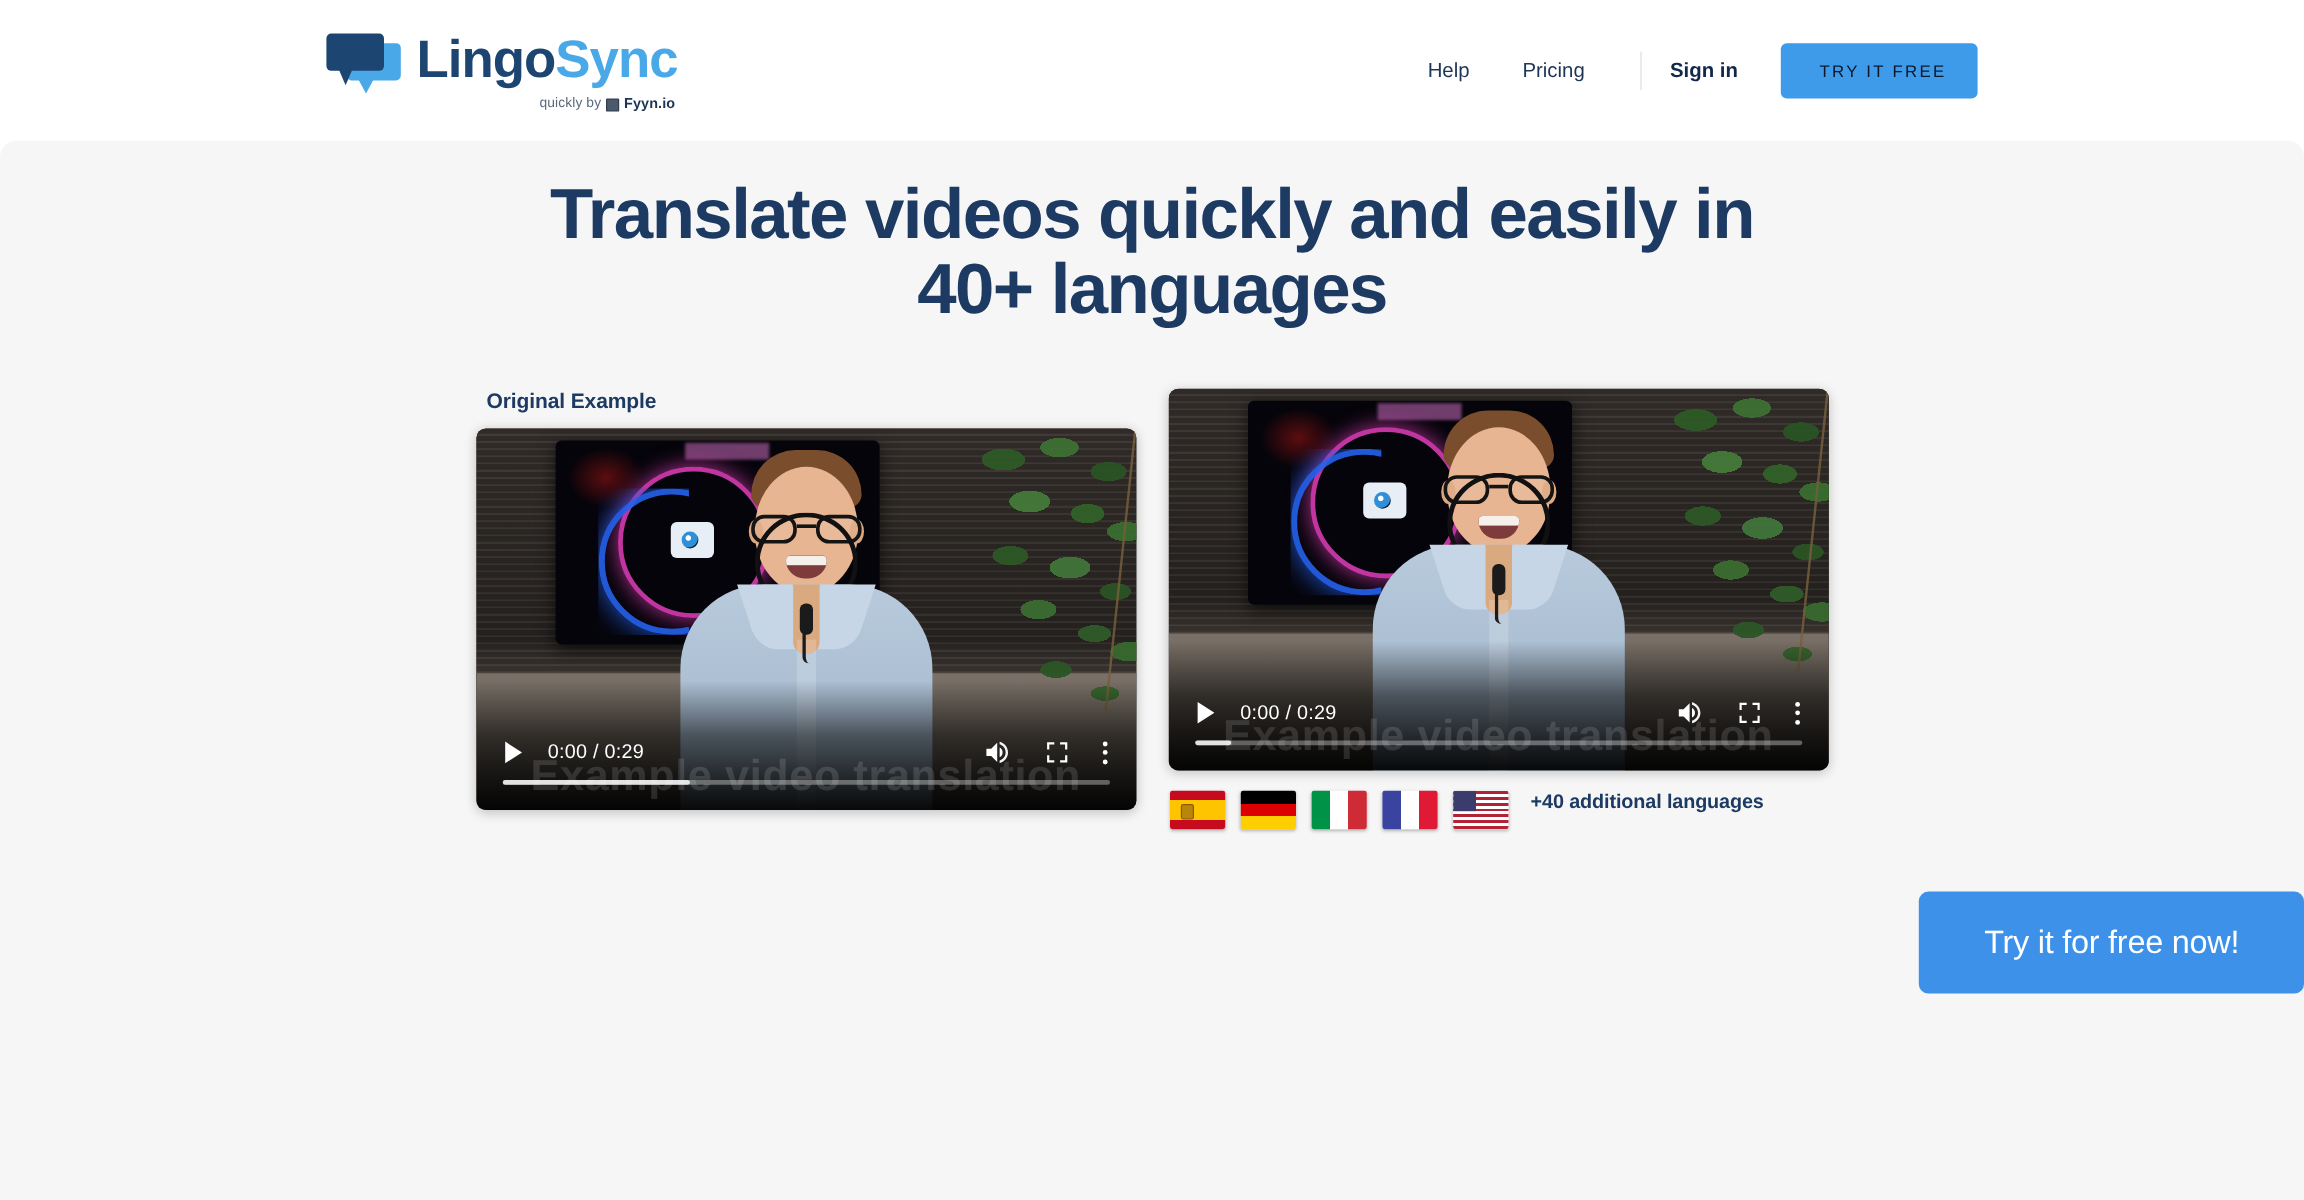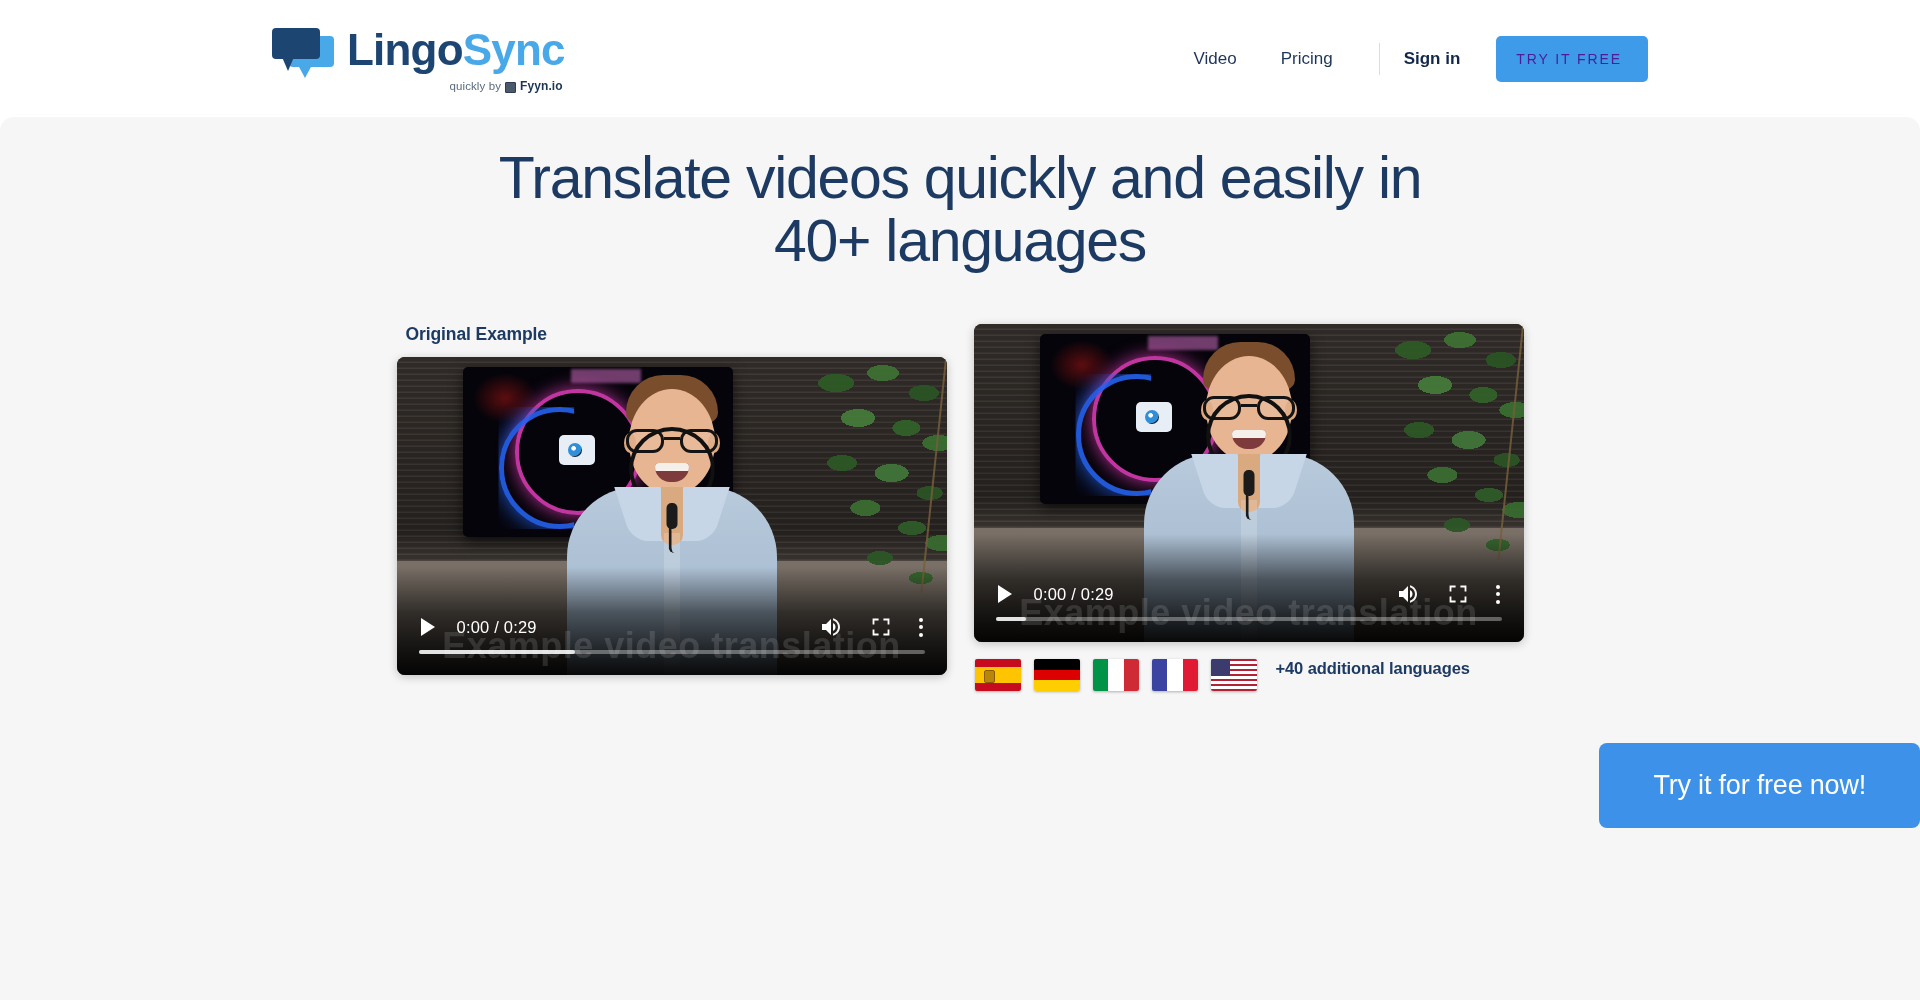--- a/index.html
+++ b/index.html
@@ -133,26 +133,26 @@
   .nav-signin {
     font-size: 17px;
     font-weight: 700;
     color: #12284a;
     text-decoration: none;
     white-space: nowrap;
     margin-right: 36px;
   }
   .btn-try {
     background: #3d9be9;
-    color: #4c1d95;
+    color: #0f172a;
     border: none;
     border-radius: 5px;
     font-size: 14px;
     letter-spacing: 1.9px;
-    padding: 15px 26px 15px 20px;
+    padding: 15px 26px 15px 32px;
     font-family: inherit;
     cursor: pointer;
     white-space: nowrap;
   }
 
   
   .hero {
     background: #f6f6f7;
     border-radius: 14px 14px 0 0;
     height: 883px;
@@ -166,21 +166,21 @@
     font-size: 25px;
     font-weight: 700;
     letter-spacing: -0.2px;
     margin-top: 87px;
   }
 
   .headline {
     text-align: center;
     color: #1d3a63;
     font-size: 59px;
-    font-weight: 400;
+    font-weight: 700;
     line-height: 1.06;
     letter-spacing: -1.3px;
     margin-top: 30px;
   }
 
   
   .videos {
     display: flex;
     justify-content: center;
     gap: 27px;
@@ -516,21 +516,21 @@
       </div>
     </div>
     <div class="powered">
       <span>quickly by</span>
       <span class="fyyn-mark"></span>
       <span class="fyyn-name">Fyyn.io</span>
     </div>
   </div>
 
   <div class="nav">
-    <a class="nav-link" href="#">Video</a>
+    <a class="nav-link" href="#">Help</a>
     <a class="nav-link" href="#">Pricing</a>
     <div class="nav-sep"></div>
     <a class="nav-signin" href="#">Sign in</a>
     <button class="btn-try">TRY IT FREE</button>
   </div>
 </div>
 
 <div class="hero">
 
 

